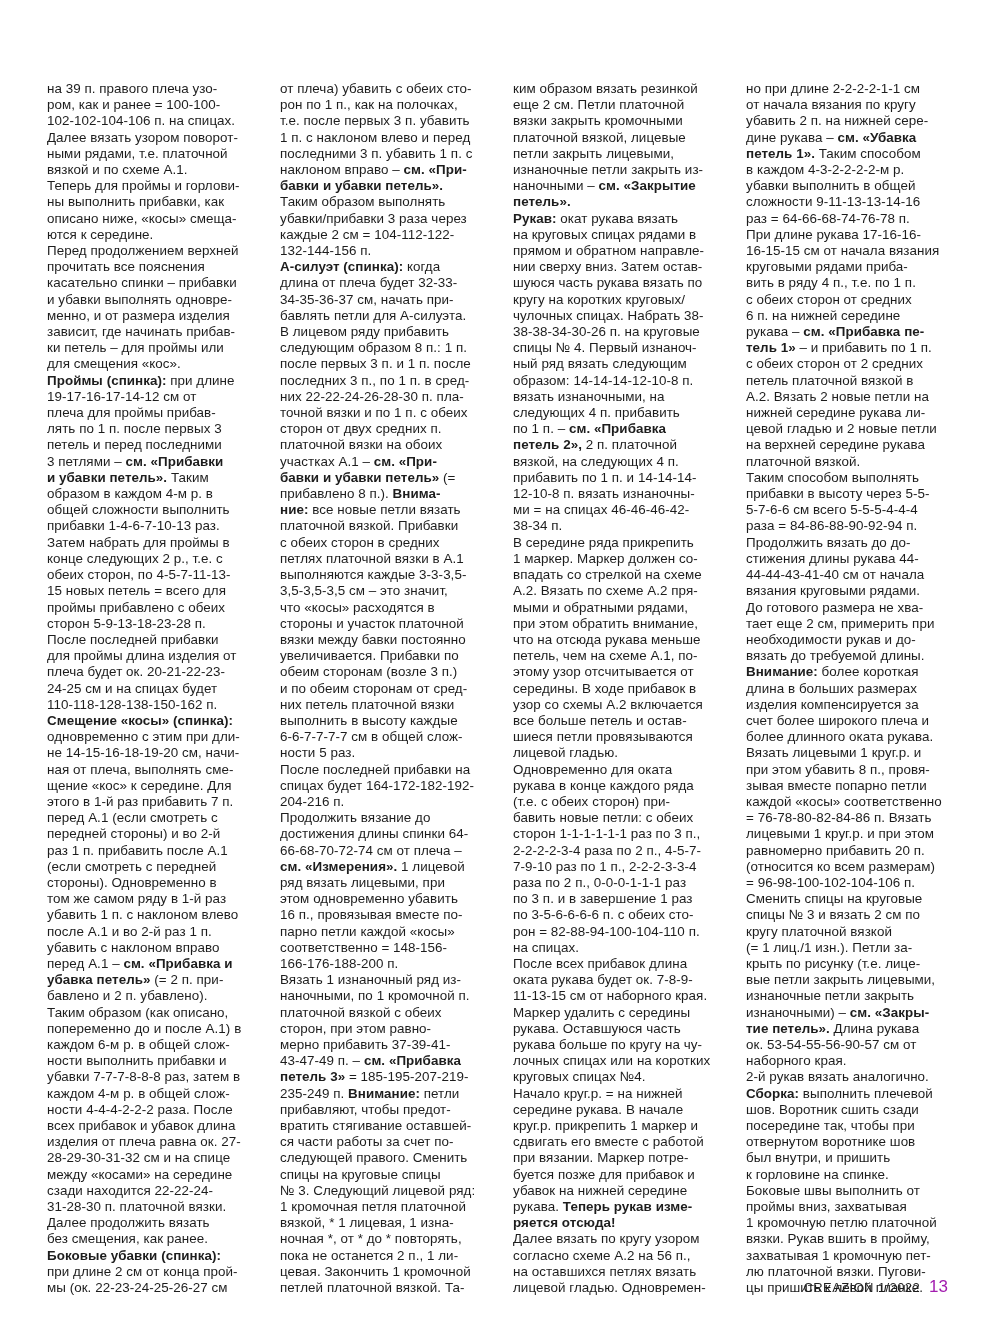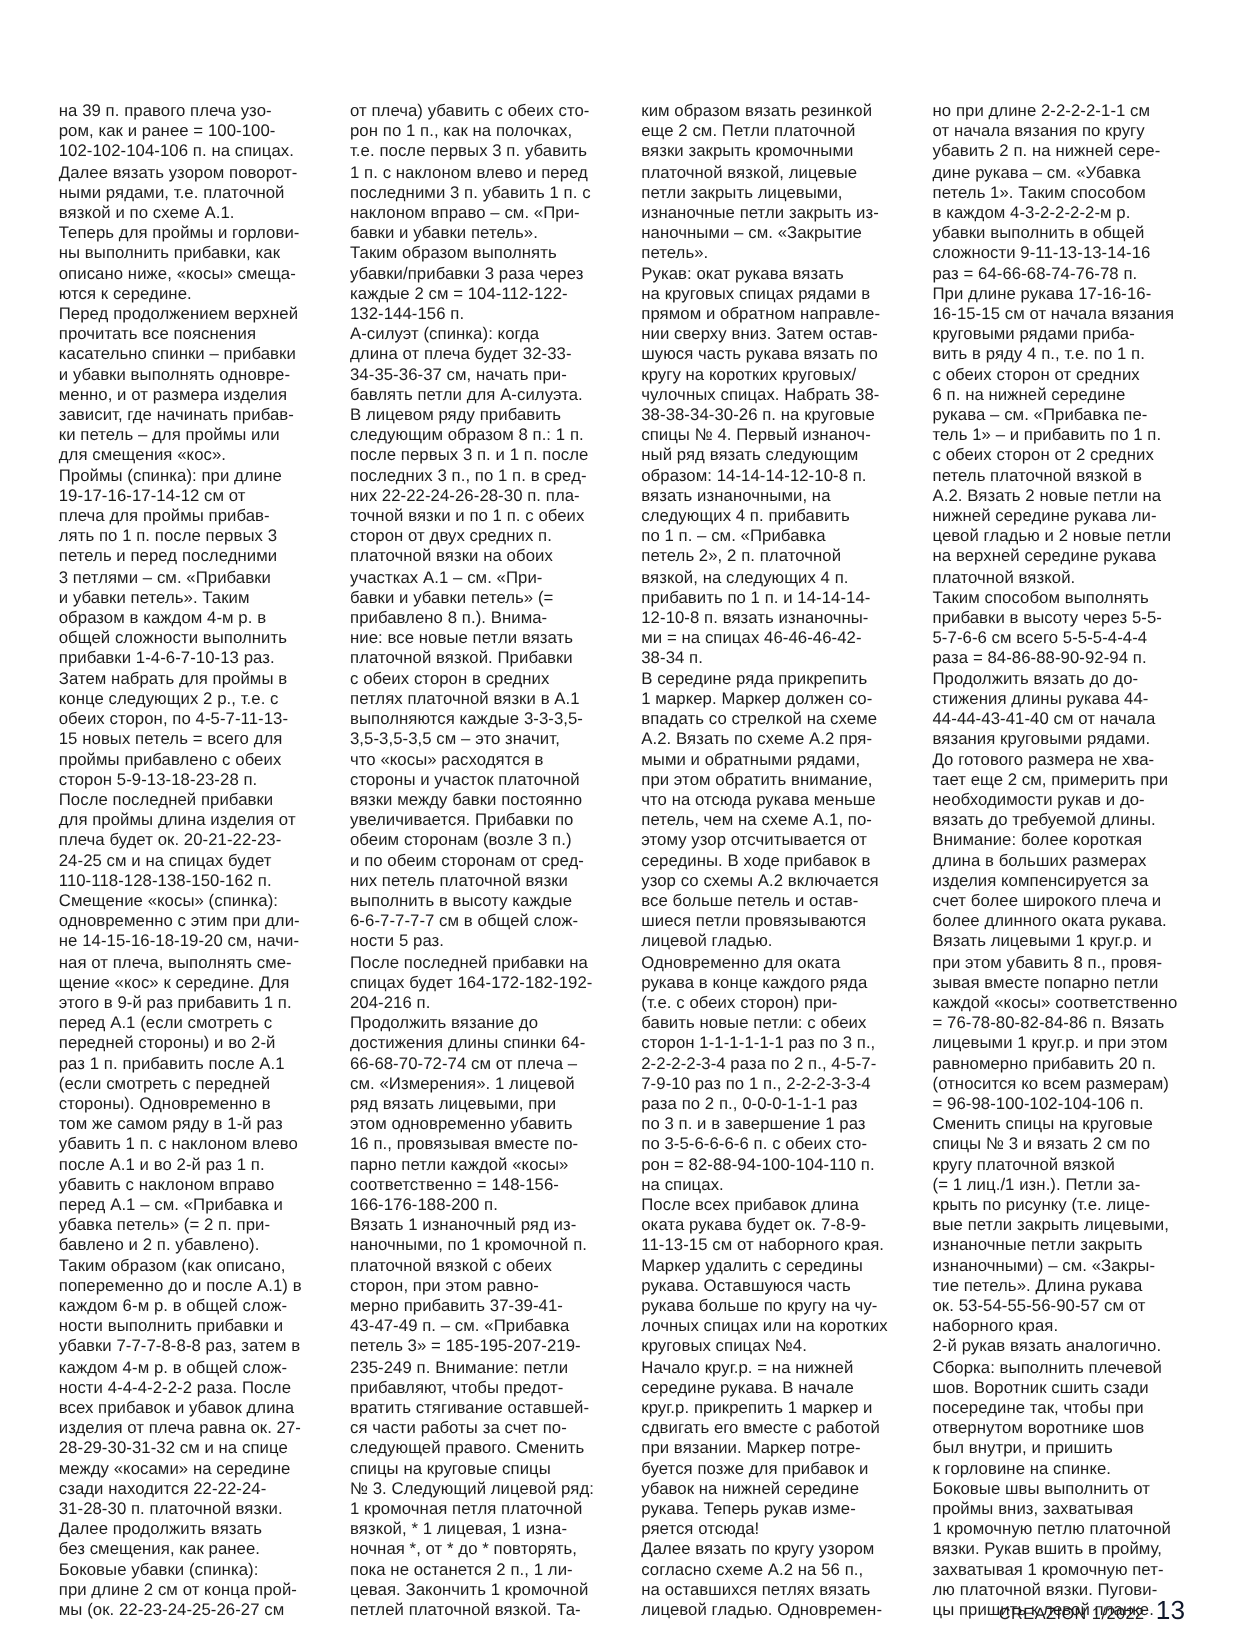--- a/index.html
+++ b/index.html
@@ -21,37 +21,37 @@
     display: flex;
     gap: 29px;
   }
   .col { width: 204px; }
   .line {
     font-size: 13.4px;
     line-height: 16.2px;
     white-space: nowrap;
     letter-spacing: 0.05px;
   }
-  .line b { font-weight: normal; }
+  .line b { font-weight: bold; }
   .footer {
     position: absolute;
     top: 1261px;
     right: 51px;
     display: flex;
     align-items: baseline;
     gap: 9px;
   }
   .footer .mag {
     font-size: 13px;
     letter-spacing: 0.4px;
     color: #1d1d1d;
   }
   .footer .pagenum {
-    font-size: 21px;
-    color: #0f172a;
+    font-size: 17px;
+    color: #a21caf;
   }
 </style>
 </head>
 <body>
 
 <div class="page">
   <div class="columns">
     <div class="col">
         <div class="line">на 39 п. правого плеча узо-</div>
         <div class="line">ром, как и ранее = 100-100-</div>
@@ -90,21 +90,21 @@
         <div class="line">После последней прибавки</div>
         <div class="line">для проймы длина изделия от</div>
         <div class="line">плеча будет ок. 20-21-22-23-</div>
         <div class="line">24-25 см и на спицах будет</div>
         <div class="line">110-118-128-138-150-162 п.</div>
         <div class="line"><b>Смещение «косы» (спинка):</b></div>
         <div class="line">одновременно с этим при дли-</div>
         <div class="line">не 14-15-16-18-19-20 см, начи-</div>
         <div class="line">ная от плеча, выполнять сме-</div>
         <div class="line">щение «кос» к середине. Для</div>
-        <div class="line">этого в 9-й раз прибавить 1 п.</div>
+        <div class="line">этого в 1-й раз прибавить 7 п.</div>
         <div class="line">перед А.1 (если смотреть с</div>
         <div class="line">передней стороны) и во 2-й</div>
         <div class="line">раз 1 п. прибавить после А.1</div>
         <div class="line">(если смотреть с передней</div>
         <div class="line">стороны). Одновременно в</div>
         <div class="line">том же самом ряду в 1-й раз</div>
         <div class="line">убавить 1 п. с наклоном влево</div>
         <div class="line">после А.1 и во 2-й раз 1 п.</div>
         <div class="line">убавить с наклоном вправо</div>
         <div class="line">перед А.1 – <b>см. «Прибавка и</b></div>

